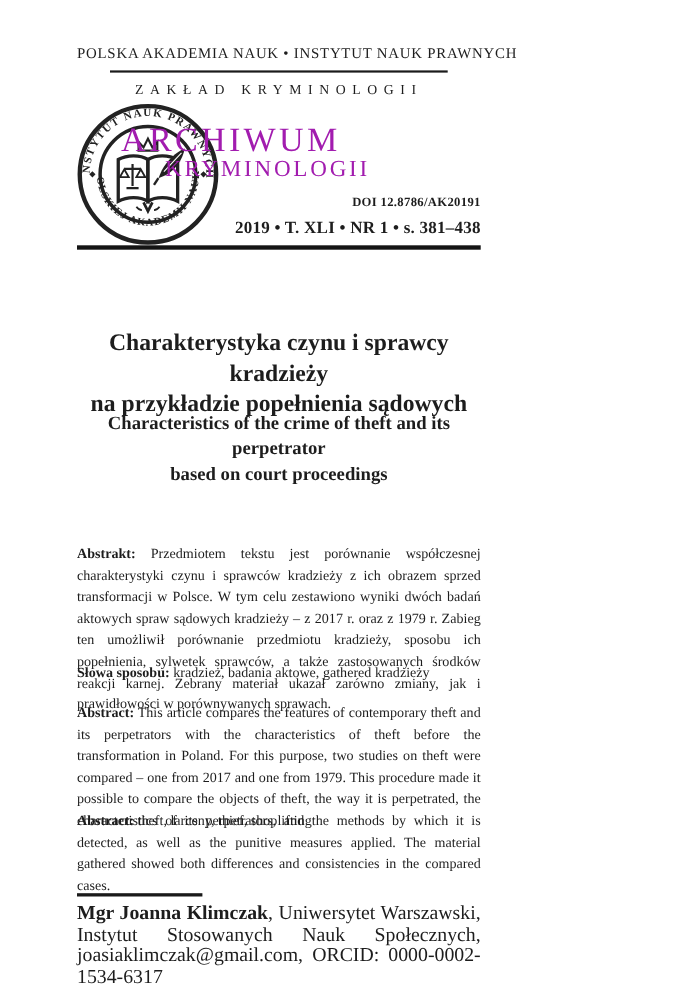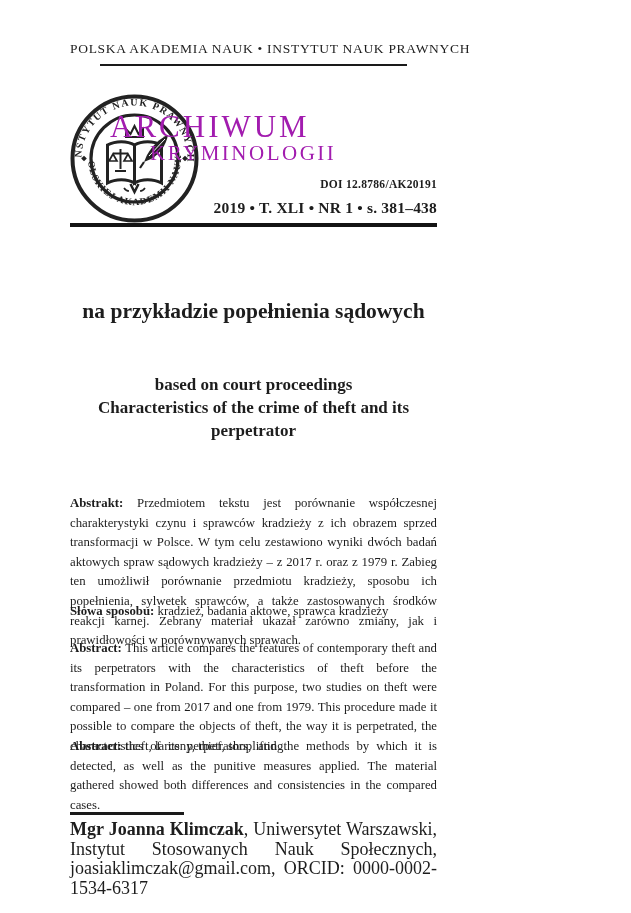--- a/index.html
+++ b/index.html
@@ -81,20 +81,21 @@
     top:820px; font-size:18px; line-height:19.5px; text-align:justify;
   }
 </style>
 </head>
 <body>
 
 <div class="page">
 
   <div class="band institution">POLSKA AKADEMIA NAUK • INSTYTUT NAUK PRAWNYCH</div>
   <div class="rule-thin"></div>
+  <div class="band department">ZAKŁAD KRYMINOLOGII</div>
 
   <svg class="logo" viewBox="0 0 133 133" aria-hidden="true">
     <circle cx="66.5" cy="66.5" r="62" fill="none" stroke="#222" stroke-width="4"></circle>
     <circle cx="66.5" cy="66.5" r="43.5" fill="none" stroke="#222" stroke-width="3.2"></circle>
     <defs>
       <path id="arcTop" d="M 13.5,66.5 A 53,53 0 0 1 119.5,66.5"></path>
       <path id="arcBottom" d="M 20,66.5 A 46.5,46.5 0 0 0 113,66.5"></path>
     </defs>
     <text font-size="10" font-weight="bold" letter-spacing="1.4" fill="#222" font-family="Liberation Serif, serif">
       <textPath href="#arcTop" startOffset="50%" text-anchor="middle">INSTYTUT NAUK PRAWNYCH</textPath>
@@ -137,34 +138,35 @@
   </div>
 
   <div class="band doi">DOI 12.8786/AK20191</div>
   <div class="band issue">2019 • T. XLI • NR 1 • s. 381–438</div>
   <div class="band rule-thick"></div>
 
   <div class="issn">PL ISSN 0066-6890</div>
 
 
   <div class="band title-pl" lang="pl">
+    <div>Charakterystyka czynu i sprawcy kradzieży</div>
     <div>na przykładzie popełnienia sądowych</div>
   </div>
 
   <div class="band title-en" lang="en">
+    <div>Characteristics of the crime of theft and its perpetrator</div>
     <div>based on court proceedings</div>
-    <div>Characteristics of the crime of theft and its perpetrator</div>
   </div>
 
   <div class="band para abs-pl" lang="pl">
     <span class="lbl">Abstrakt:</span><span> Przedmiotem tekstu jest porównanie współczesnej charakterystyki czynu i sprawców kradzieży z ich obrazem sprzed transformacji w Polsce. W tym celu zestawiono wyniki dwóch badań aktowych spraw sądowych kradzieży – z 2017 r. oraz z 1979 r. Zabieg ten umożliwił porównanie przedmiotu kradzieży, sposobu ich popełnienia, sylwetek sprawców, a także zastosowanych środków reakcji karnej. Zebrany materiał ukazał zarówno zmiany, jak i prawidłowości w porównywanych sprawach.</span>
   </div>
 
   <div class="band para kw-pl" lang="pl">
-    <span class="lbl">Słowa sposobu:</span><span> kradzież, badania aktowe, sprawca kradzieży</span>
+    <span class="lbl">Słowa sposobu:</span><span> kradzież, badania aktowe, gathered kradzieży</span>
   </div>
 
   <div class="band para abs-en" lang="en">
     <span class="lbl">Abstract:</span><span> This article compares the features of contemporary theft and its perpetrators with the characteristics of theft before the transformation in Poland. For this purpose, two studies on theft were compared – one from 2017 and one from 1979. This procedure made it possible to compare the objects of theft, the way it is perpetrated, the characteristics of its perpetrators, and the methods by which it is detected, as well as the punitive measures applied. The material gathered showed both differences and consistencies in the compared cases.</span>
   </div>
 
   <div class="band para kw-en" lang="en">
     <span class="lbl">Abstract:</span><span> theft, larceny, thief, shoplifting</span>
   </div>
 

